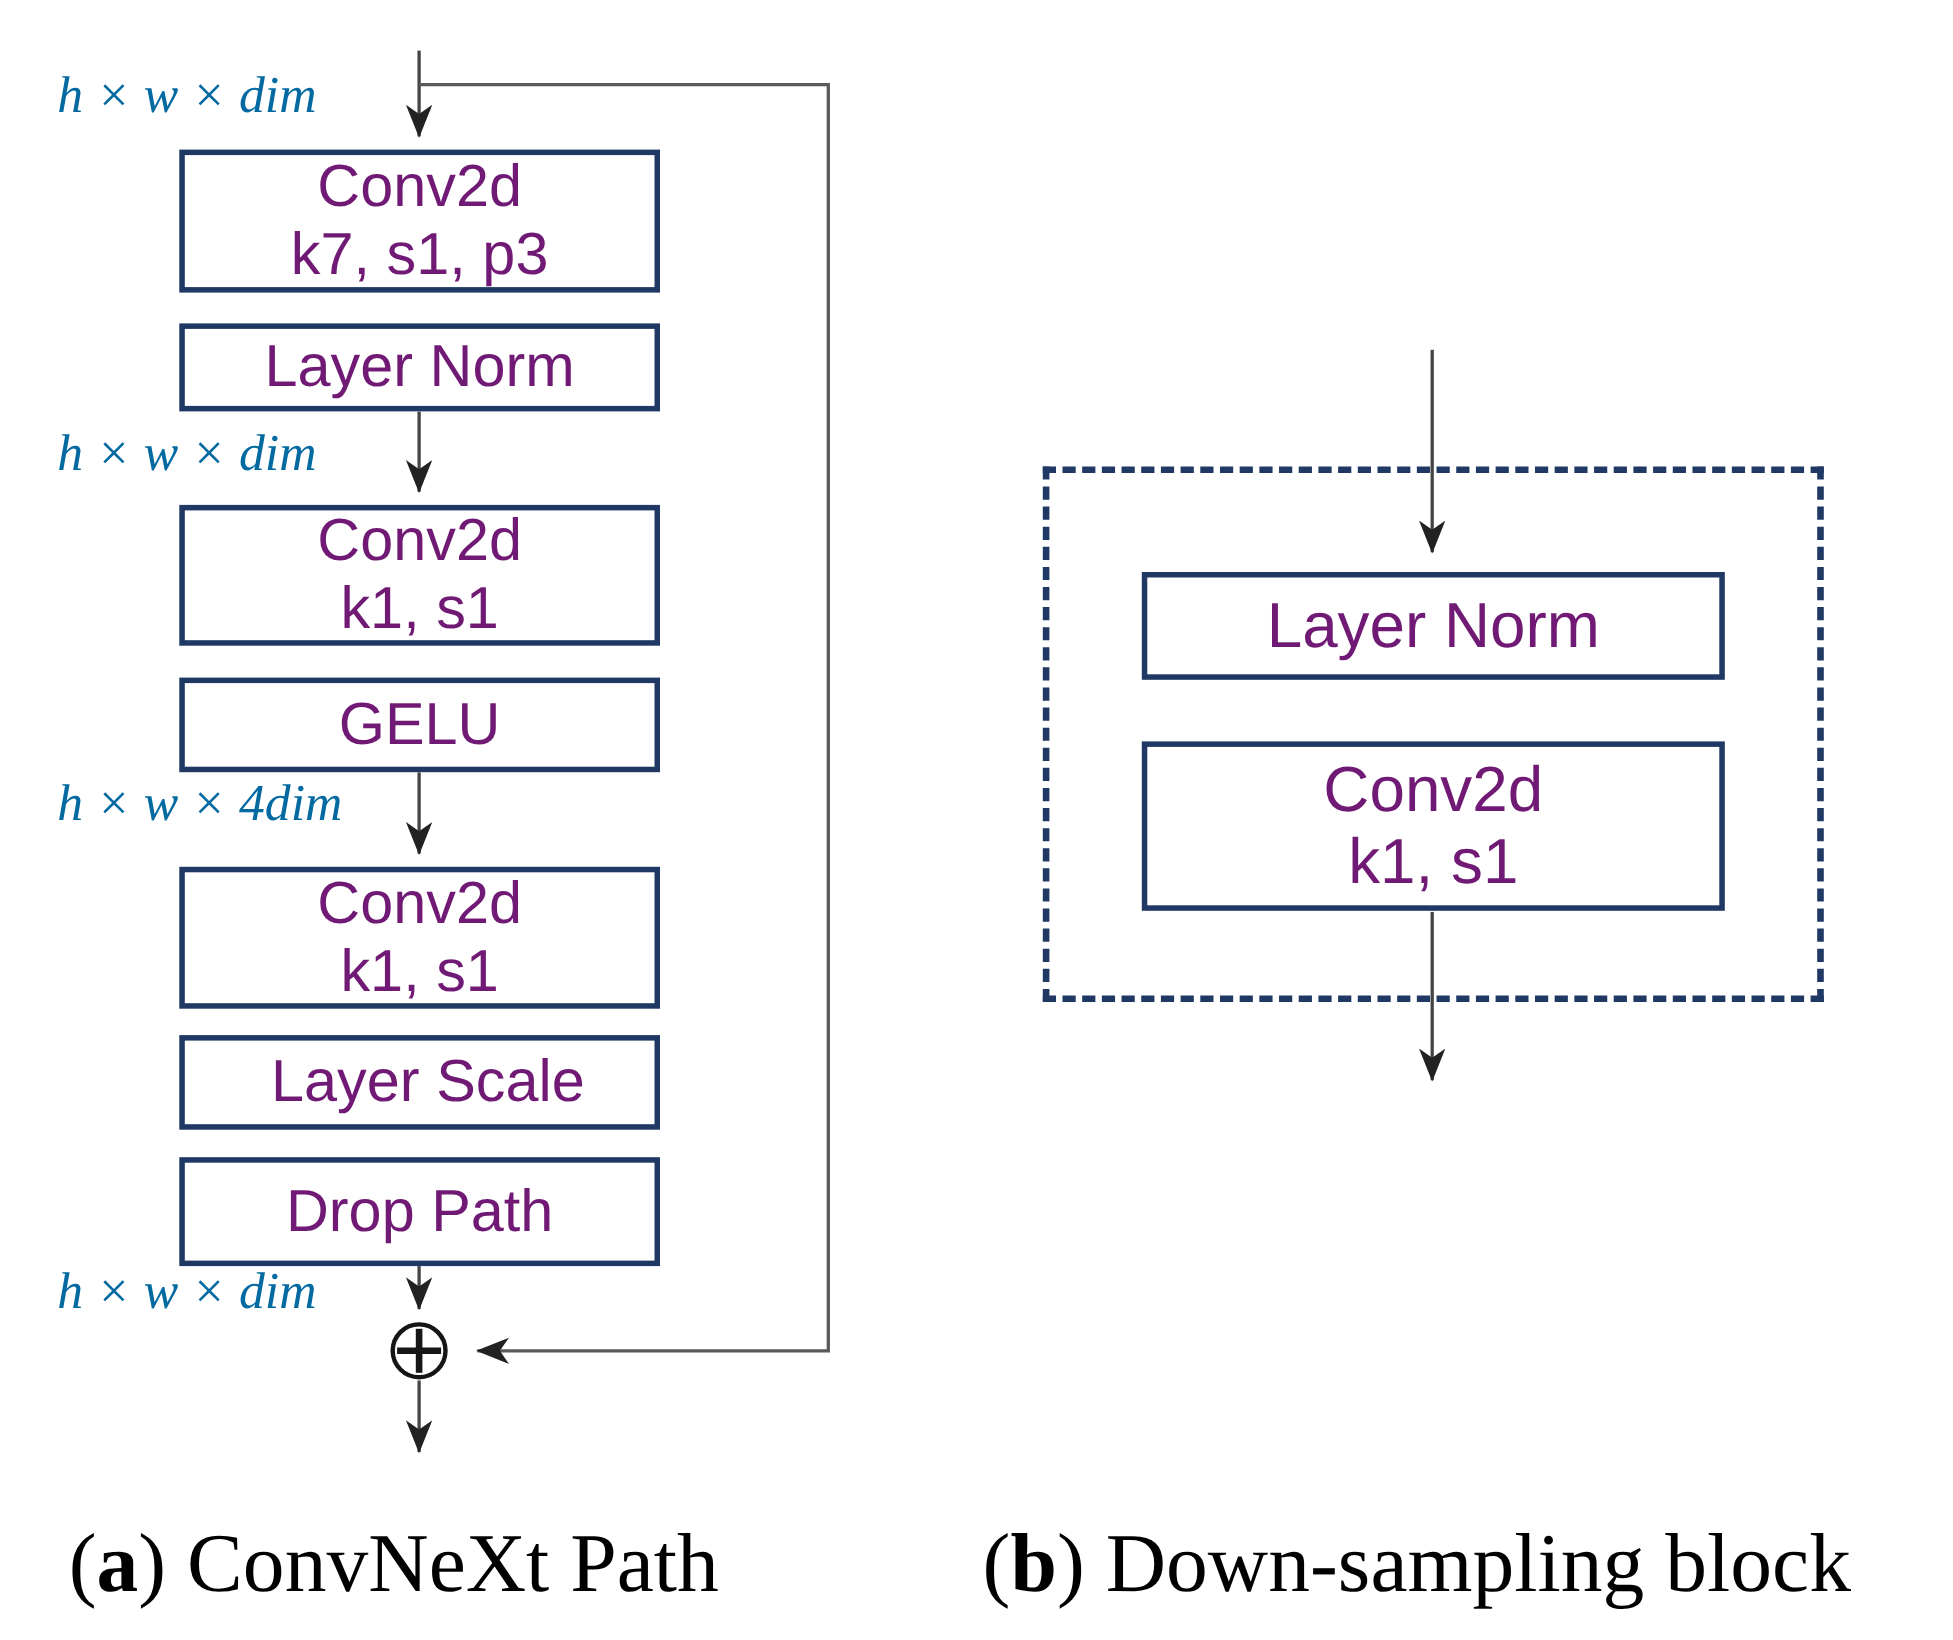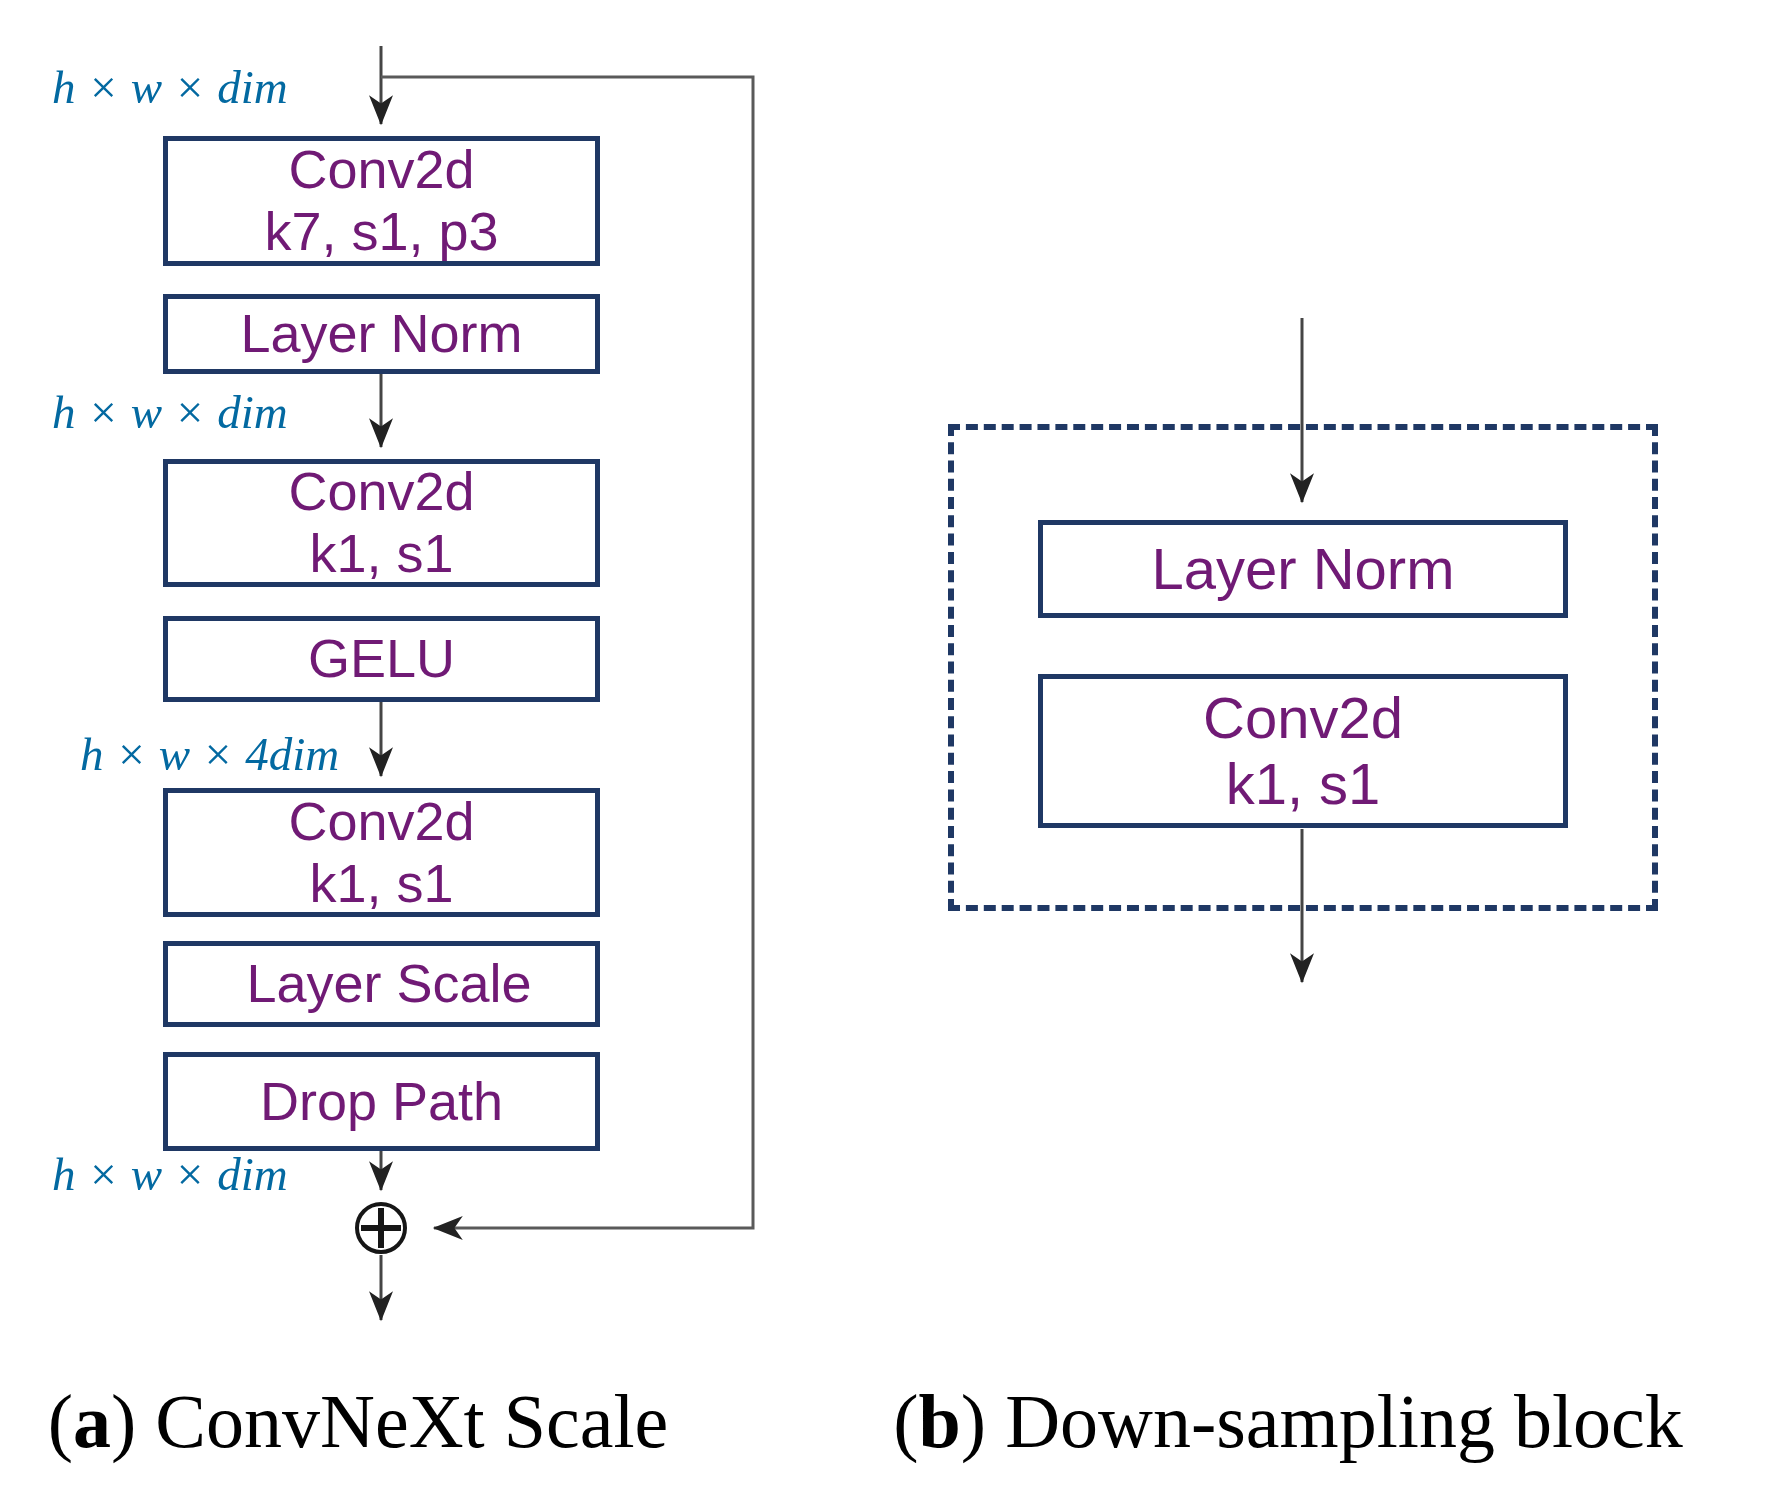--- a/index.html
+++ b/index.html
@@ -69,21 +69,21 @@
   #block-a6 { top: 941px;  height: 86px; padding-left: 15px;  }
   #block-a7 { top: 1052px; height: 99px;  }
   
   #dashed-b  { left: 948px;  top: 424px; width: 710px; height: 487px; }
   .pb-x { left: 1038px; width: 530px; }
   #block-b1 { top: 520px; height: 98px;  }
   #block-b2 { top: 674px; height: 154px; }
   
   #dim-0 { left: 52px; top: 60px;   }
   #dim-1 { left: 52px; top: 385px;  }
-  #dim-2 { left: 52px; top: 727px; margin-left: 28px;  }
+  #dim-2 { left: 52px; top: 703px;  }
   #dim-3 { left: 52px; top: 1147px; }
   
   #caption-a { left: 20px;  top: 1378px; width: 676px; }
   #caption-b { left: 808px; top: 1378px; width: 960px; }
 </style>
 </head>
 <body>
 
 <div id="figure">
 
@@ -150,21 +150,21 @@
     <div>Layer Scale</div>
   </div>
 
   <div class="block pa-x" id="block-a7">
     <div>Drop Path</div>
   </div>
 
   <div class="dim-label" id="dim-3">h × w × dim</div>
 
   <div class="caption" id="caption-a">
-    <span>(</span><span class="cap-letter">a</span><span>) ConvNeXt Scale</span>
+    <span>(</span><span class="cap-letter">a</span><span>) ConvNeXt Path</span>
   </div>
 
   <div class="dashed-box" id="dashed-b"></div>
 
   <div class="block panel-b pb-x" id="block-b1">
     <div>Layer Norm</div>
   </div>
 
   <div class="block panel-b pb-x" id="block-b2">
     <div>Conv2d</div>

